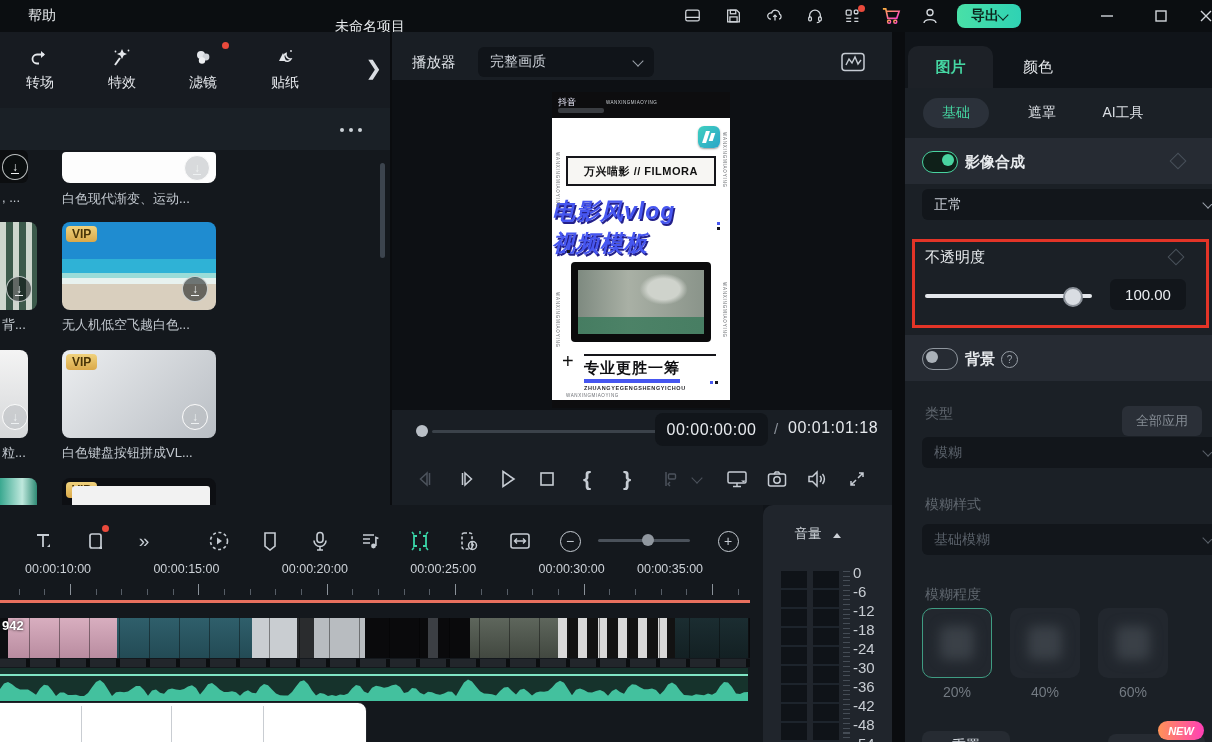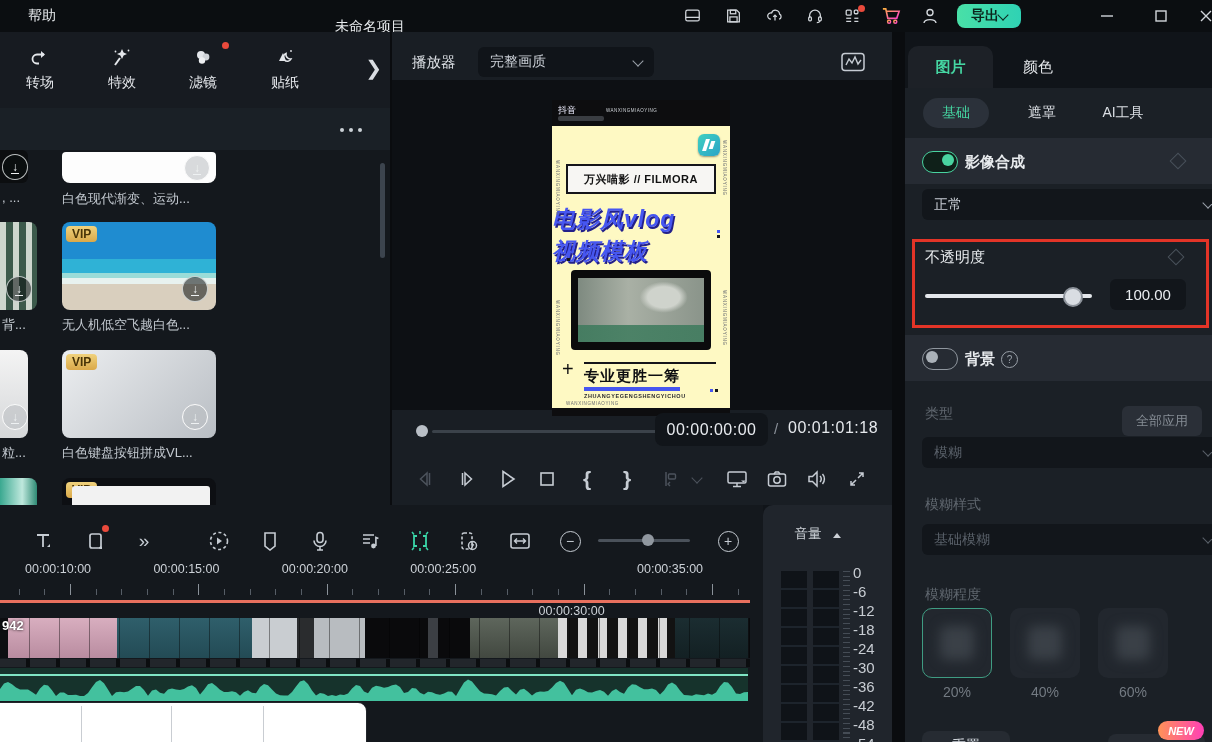--- a/index.html
+++ b/index.html
@@ -41,21 +41,21 @@
   #media-scroll{position:absolute;right:5px;top:55px;width:5px;height:95px;border-radius:3px;background:#3c444e}
   
   #player{left:392px;top:32px;width:500px;height:473px;background:#191e24}
   #player-title{position:absolute;left:20px;top:21px;font-size:14.5px;color:#dfe3e8}
   #quality-dd{position:absolute;left:86px;top:15px;width:152px;height:30px;background:#101419;
       border-radius:6px;display:flex;align-items:center;justify-content:space-between;
       padding:0 12px;font-size:14px;color:#c9ced5}
   #scope-btn{position:absolute;right:26px;top:19px}
   #preview-area{position:absolute;left:0;top:48px;width:500px;height:330px;background:#0d1014}
   
-  #poster{position:absolute;left:160px;top:20px;width:178px;height:316px;background:#fef9c3;overflow:hidden}
+  #poster{position:absolute;left:160px;top:12px;width:178px;height:316px;background:#ffffff;overflow:hidden}
   #poster .topbar{position:absolute;left:0;top:0;width:100%;height:26px;background:#0d0d0f;color:#fff}
   #poster .douyin{position:absolute;left:6px;top:4px;font-size:9px;color:#eef}
   #poster .wm-top{position:absolute;left:54px;top:8px;font-size:4.5px;letter-spacing:.5px;color:#cfd3d8}
   #poster .grayline{position:absolute;left:6px;top:16px;width:46px;height:5px;background:#3a3d42;border-radius:2px}
   .logo-badge{position:absolute;right:10px;top:34px;width:22px;height:22px;border-radius:6px;
       background:linear-gradient(135deg,#3fd0c0,#2ba4c8);box-shadow:0 1px 2px rgba(0,0,0,.4)}
   .logo-badge i{position:absolute;left:6px;top:5px;width:4px;height:12px;background:#fff;transform:skewX(-18deg)}
   .logo-badge i+i{left:12px;height:8px;top:7px}
   .brandbox{position:absolute;left:14px;top:64px;width:146px;height:26px;background:#f7f6f3;
       border:2px solid #15151a;display:flex;align-items:center;justify-content:center;
@@ -627,21 +627,21 @@
   <span id="tl-zoom-knob"></span>
   <span class="tool" style="left:711px">
       <span class="circle-btn">+</span>
     </span>
 
   <div id="ruler-labels">
       <span class="ruler-label" style="left: 25px;">00:00:10:00</span>
       <span class="ruler-label" style="left: 153.4px;">00:00:15:00</span>
       <span class="ruler-label" style="left: 281.8px;">00:00:20:00</span>
       <span class="ruler-label" style="left: 410.2px;">00:00:25:00</span>
-      <span class="ruler-label" style="left: 538.6px; margin-top: 42px;">00:00:30:00</span>
+      <span class="ruler-label" style="left: 538.6px;">00:00:30:00</span>
       <span class="ruler-label" style="left: 637px;">00:00:35:00</span>
     </div>
   <div id="ruler-ticks">
       <i class="tick" style="left: 18.6px;"></i>
       <i class="tick" style="left: 44.28px;"></i>
       <i class="tick major" style="left: 69.96px;"></i>
       <i class="tick" style="left: 95.64px;"></i>
       <i class="tick" style="left: 121.32px;"></i>
       <i class="tick" style="left: 147px;"></i>
       <i class="tick" style="left: 172.68px;"></i>

